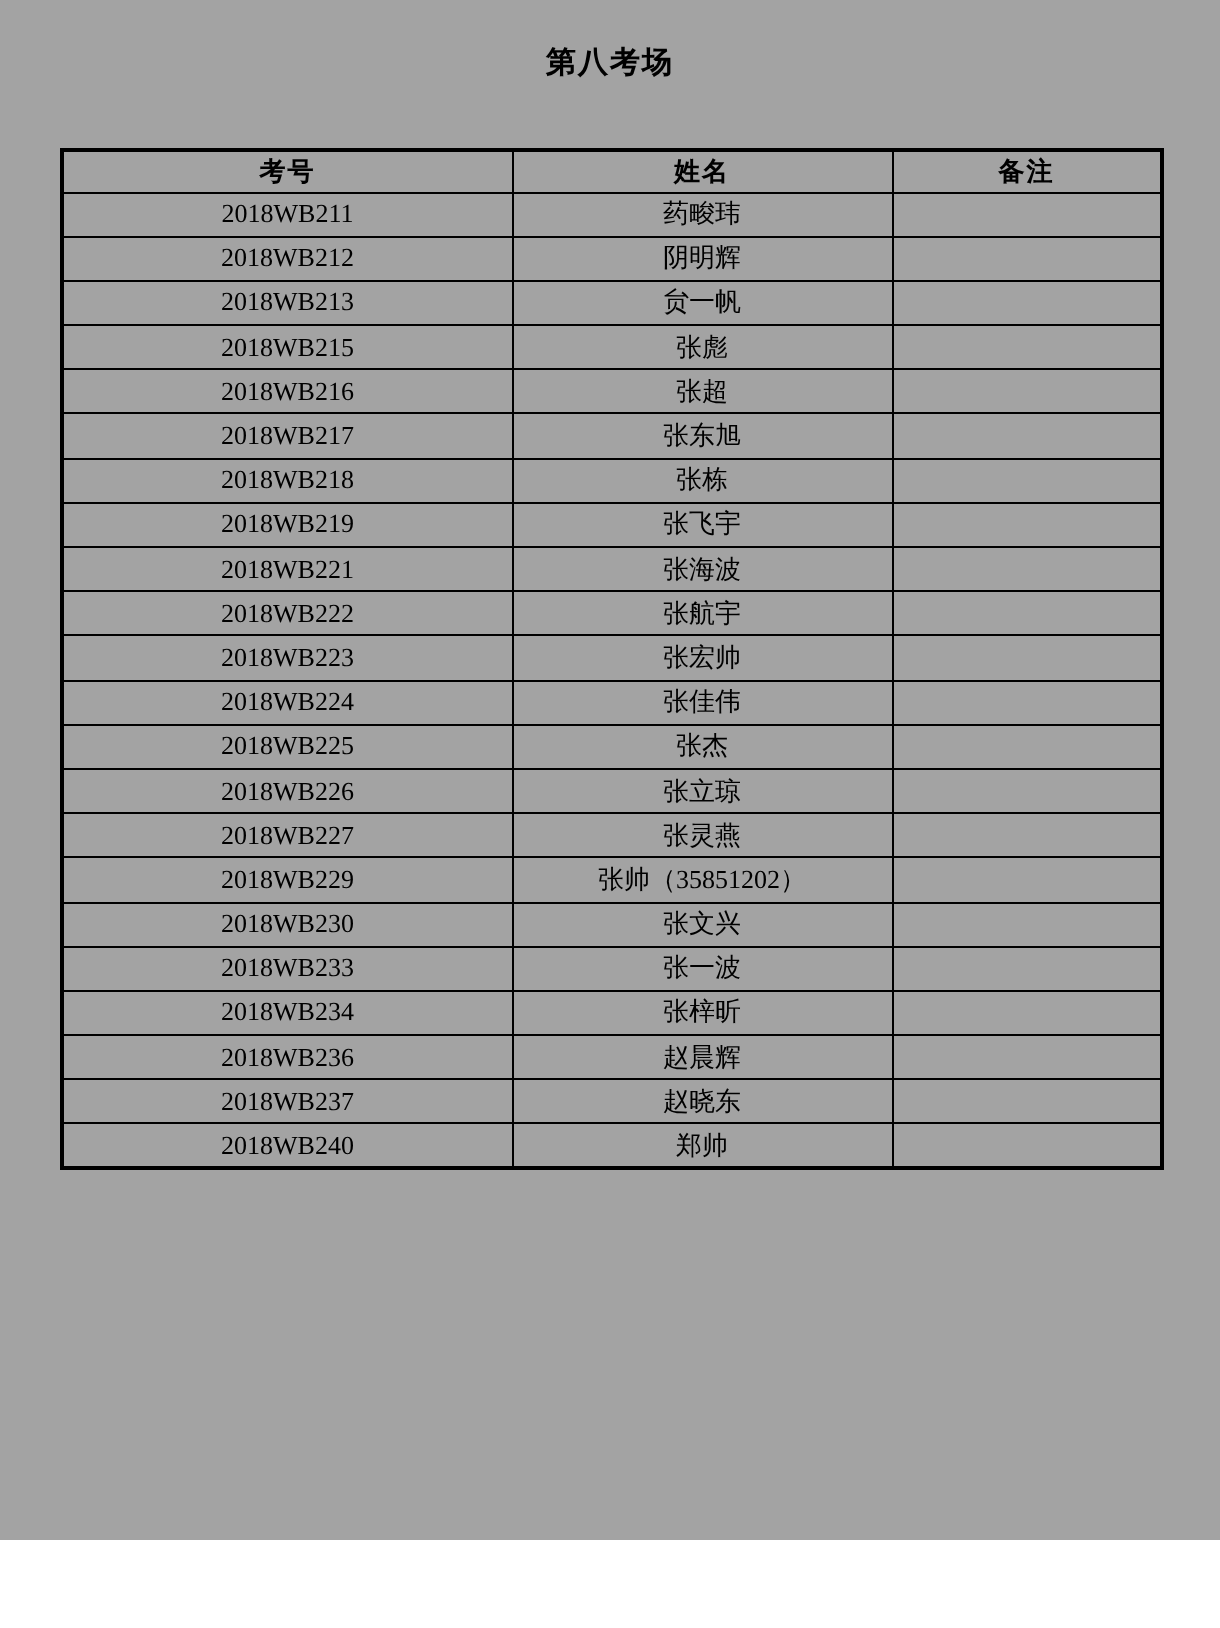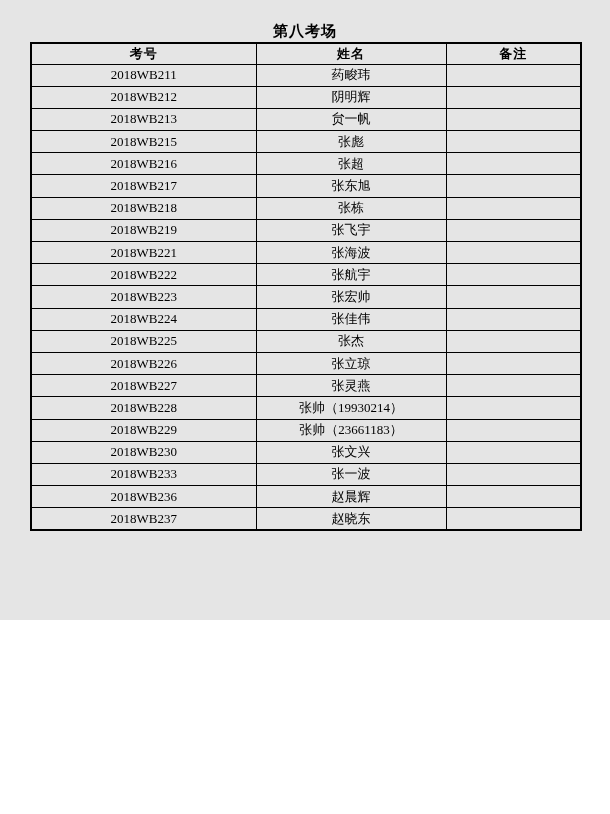--- a/index.html
+++ b/index.html
@@ -5,22 +5,22 @@
   * { margin: 0; padding: 0; box-sizing: border-box; }
   html, body {
     width: 610px;
     background: #ffffff;
     font-family: "Liberation Serif", "DejaVu Serif", serif;
     color: #000000;
   }
   .page {
     position: relative;
     width: 610px;
-    height: 620px;
-    background: #e5e5e5;
+    height: 770px;
+    background: #a3a3a3;
     overflow: hidden;
     padding-left: 39px;
   }
   .doc-title {
     position: absolute;
     top: 22px;
     left: 30px;
     width: 550px;
     text-align: center;
     font-size: 15px;
@@ -31,21 +31,21 @@
     position: absolute;
     top: 42px;
     left: 30px;
     width: 550px;
     border-collapse: collapse;
     table-layout: fixed;
   }
   table.roster, table.roster th, table.roster td {
     border: 1px solid #000000;
   }
-  table.roster { border: 2px solid #000000; }
+  table.roster { border: 2px solid #000000; margin-top: 32px; }
   table.roster th {
     height: 21px;
     font-size: 13px;
     font-weight: bold;
     text-align: center;
     vertical-align: middle;
     letter-spacing: 1px;
   }
   table.roster td {
     height: 22.2px;
@@ -174,60 +174,65 @@
       <td>张立琼</td>
       <td></td>
     </tr>
 
     <tr>
       <td>2018WB227</td>
       <td>张灵燕</td>
       <td></td>
     </tr>
 
-    <tr>
-      <td>2018WB228</td>
-      <td>张帅（19930214）</td>
-      <td></td>
-    </tr>
 
     <tr>
       <td>2018WB229</td>
-      <td>张帅（23661183）</td>
+      <td>张帅（35851202）</td>
       <td></td>
     </tr>
 
     <tr>
       <td>2018WB230</td>
       <td>张文兴</td>
       <td></td>
     </tr>
 
 
 
     <tr>
       <td>2018WB233</td>
       <td>张一波</td>
       <td></td>
     </tr>
 
+    <tr>
+      <td>2018WB234</td>
+      <td>张梓昕</td>
+      <td></td>
+    </tr>
 
 
     <tr>
       <td>2018WB236</td>
       <td>赵晨辉</td>
       <td></td>
     </tr>
 
     <tr>
       <td>2018WB237</td>
       <td>赵晓东</td>
       <td></td>
     </tr>
 
 
 
+    <tr>
+      <td>2018WB240</td>
+      <td>郑帅</td>
+      <td></td>
+    </tr>
   </tbody>
   </table>
 
   <div class="footnote">注：名单按姓氏排序</div>
 
 </div>
 
 </body></html>

